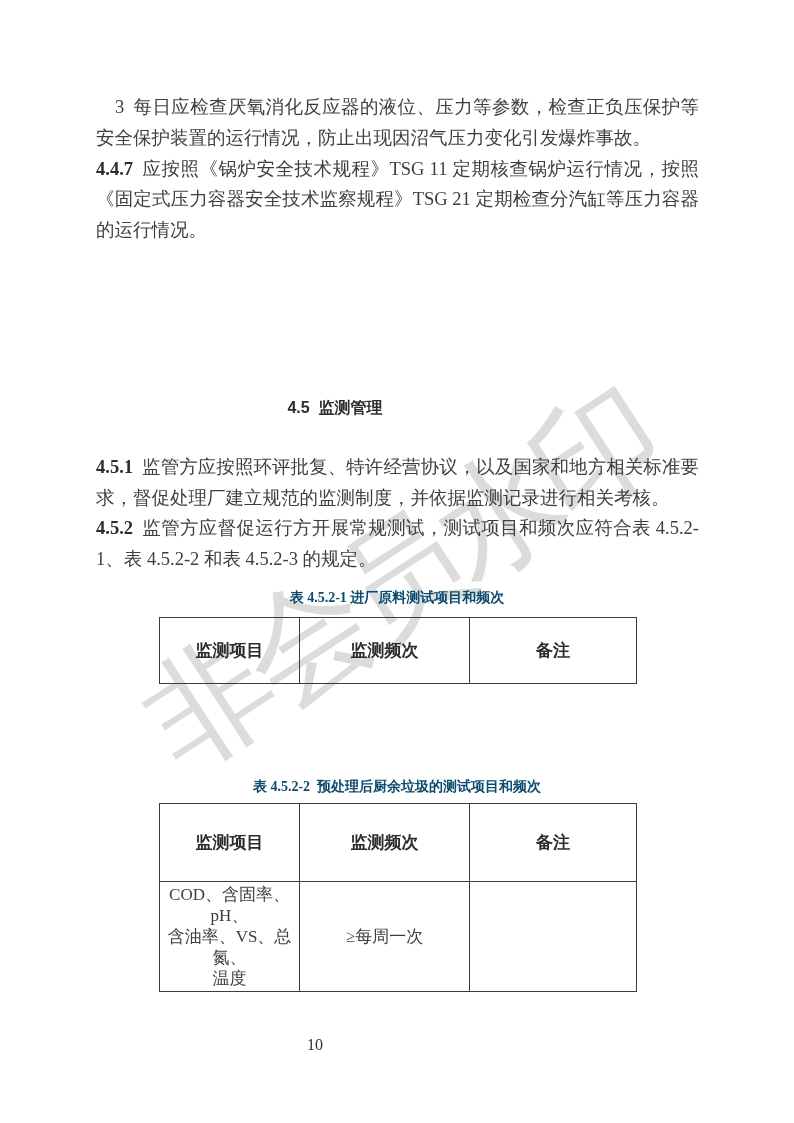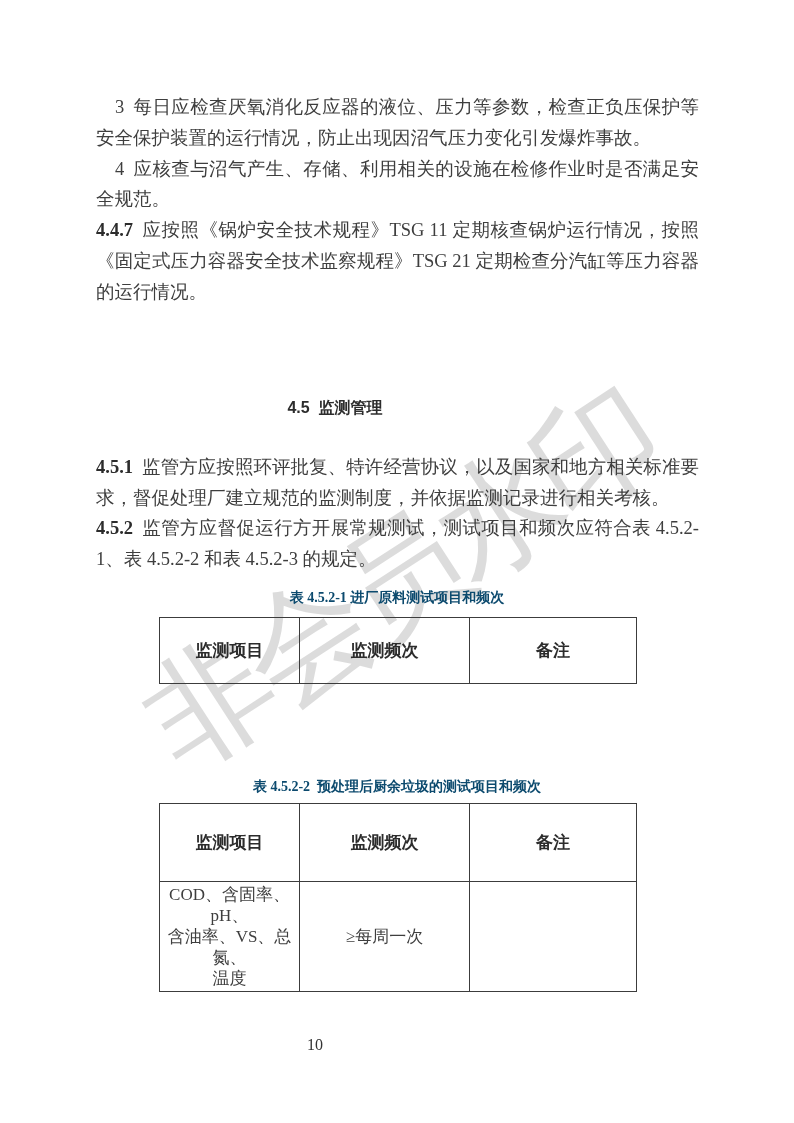--- a/index.html
+++ b/index.html
@@ -114,21 +114,20 @@
 <body>
 
 <div class="page">
 
   <div class="watermark">非会员水印</div>
 
   <div class="layer">
 
     <div class="textblock textblock-1">
       <p class="para para-indent"><span class="clause-num">3</span><span>每日应检查厌氧消化反应器的液位、压力等参数，检查正负压保护等安全保护装置的运行情况，防止出现因沼气压力变化引发爆炸事故。</span></p>
-      <p class="para para-indent"><span class="clause-num">4</span><span>应核查与沼气产生、存储、利用相关的设施在检修作业时是否满足安全规范。</span></p>
       <p class="para"><span class="clause-num clause-num-bold">4.4.7</span><span>应按照《锅炉安全技术规程》TSG 11 定期核查锅炉运行情况，按照《固定式压力容器安全技术监察规程》TSG 21 定期检查分汽缸等压力容器的运行情况。</span></p>
     </div>
 
     <div class="section-heading">4.5  监测管理</div>
 
     <div class="textblock textblock-2">
       <p class="para"><span class="clause-num clause-num-bold">4.5.1</span><span>监管方应按照环评批复、特许经营协议，以及国家和地方相关标准要求，督促处理厂建立规范的监测制度，并依据监测记录进行相关考核。</span></p>
       <p class="para"><span class="clause-num clause-num-bold">4.5.2</span><span>监管方应督促运行方开展常规测试，测试项目和频次应符合表 4.5.2-1、表 4.5.2-2 和表 4.5.2-3 的规定。</span></p>
     </div>
 

